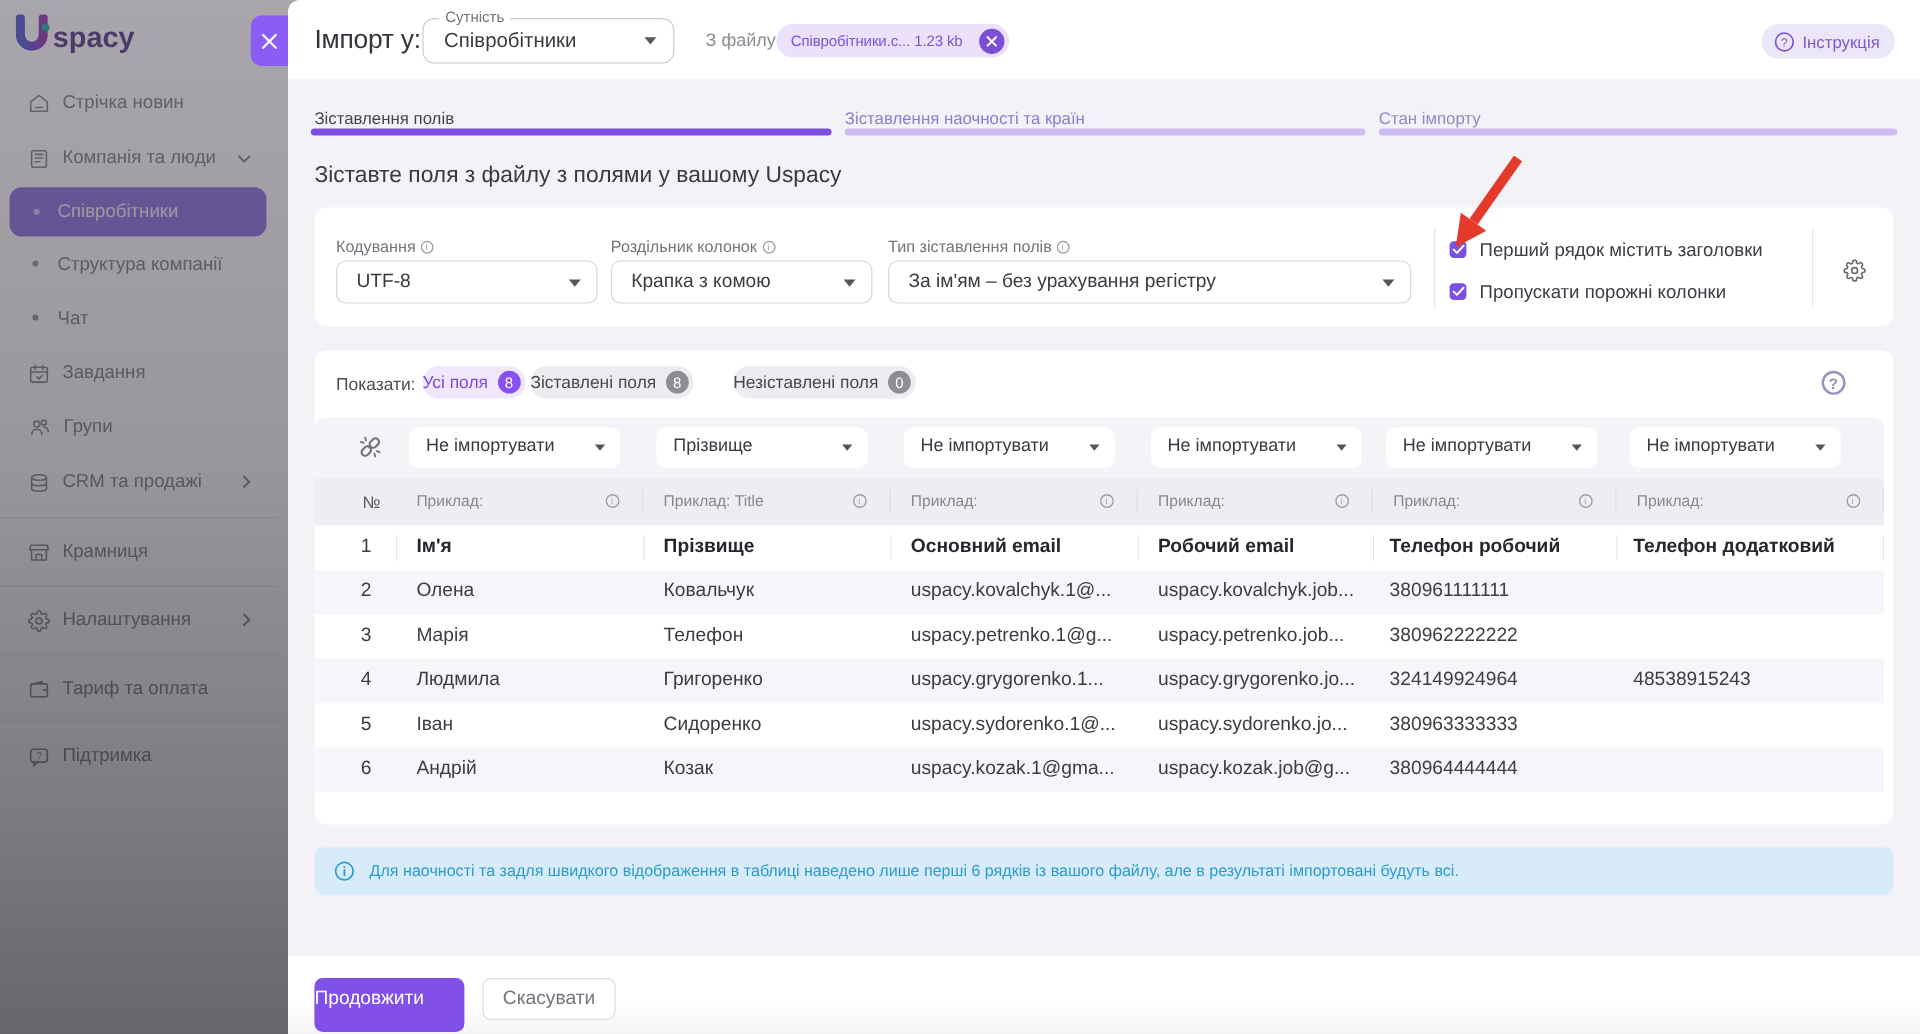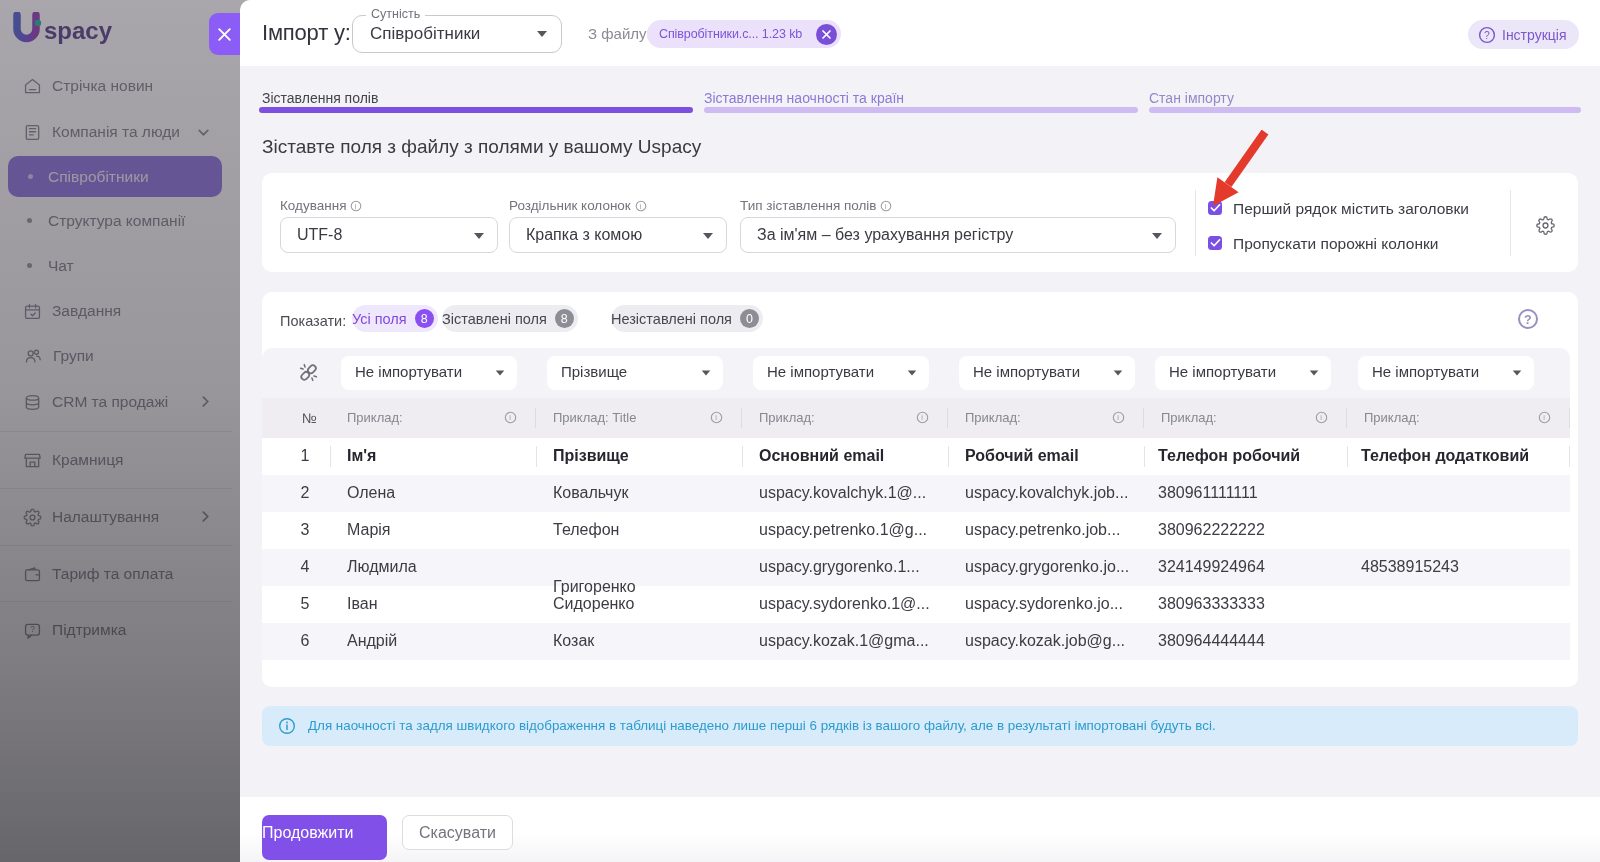--- a/index.html
+++ b/index.html
@@ -405,21 +405,21 @@
         <div class="rn">3</div>
         <div class="cell" style="left:85px;">Марія</div>
         <div class="cell" style="left:291px;">Телефон</div>
         <div class="cell" style="left:497px;">uspacy.petrenko.1@g...</div>
         <div class="cell" style="left:703px;">uspacy.petrenko.job...</div>
         <div class="cell" style="left:896px;">380962222222</div>
       </div>
       <div class="row s" style="top:257px;">
         <div class="rn">4</div>
         <div class="cell" style="left:85px;">Людмила</div>
-        <div class="cell" style="left:291px;margin-top:20px;">Григоренко</div>
+        <div class="cell" style="left:291px;">Григоренко</div>
         <div class="cell" style="left:497px;">uspacy.grygorenko.1...</div>
         <div class="cell" style="left:703px;">uspacy.grygorenko.jo...</div>
         <div class="cell" style="left:896px;">324149924964</div>
         <div class="cell" style="left:1099px;">48538915243</div>
       </div>
       <div class="row" style="top:294px;">
         <div class="rn">5</div>
         <div class="cell" style="left:85px;">Іван</div>
         <div class="cell" style="left:291px;">Сидоренко</div>
         <div class="cell" style="left:497px;">uspacy.sydorenko.1@...</div>

